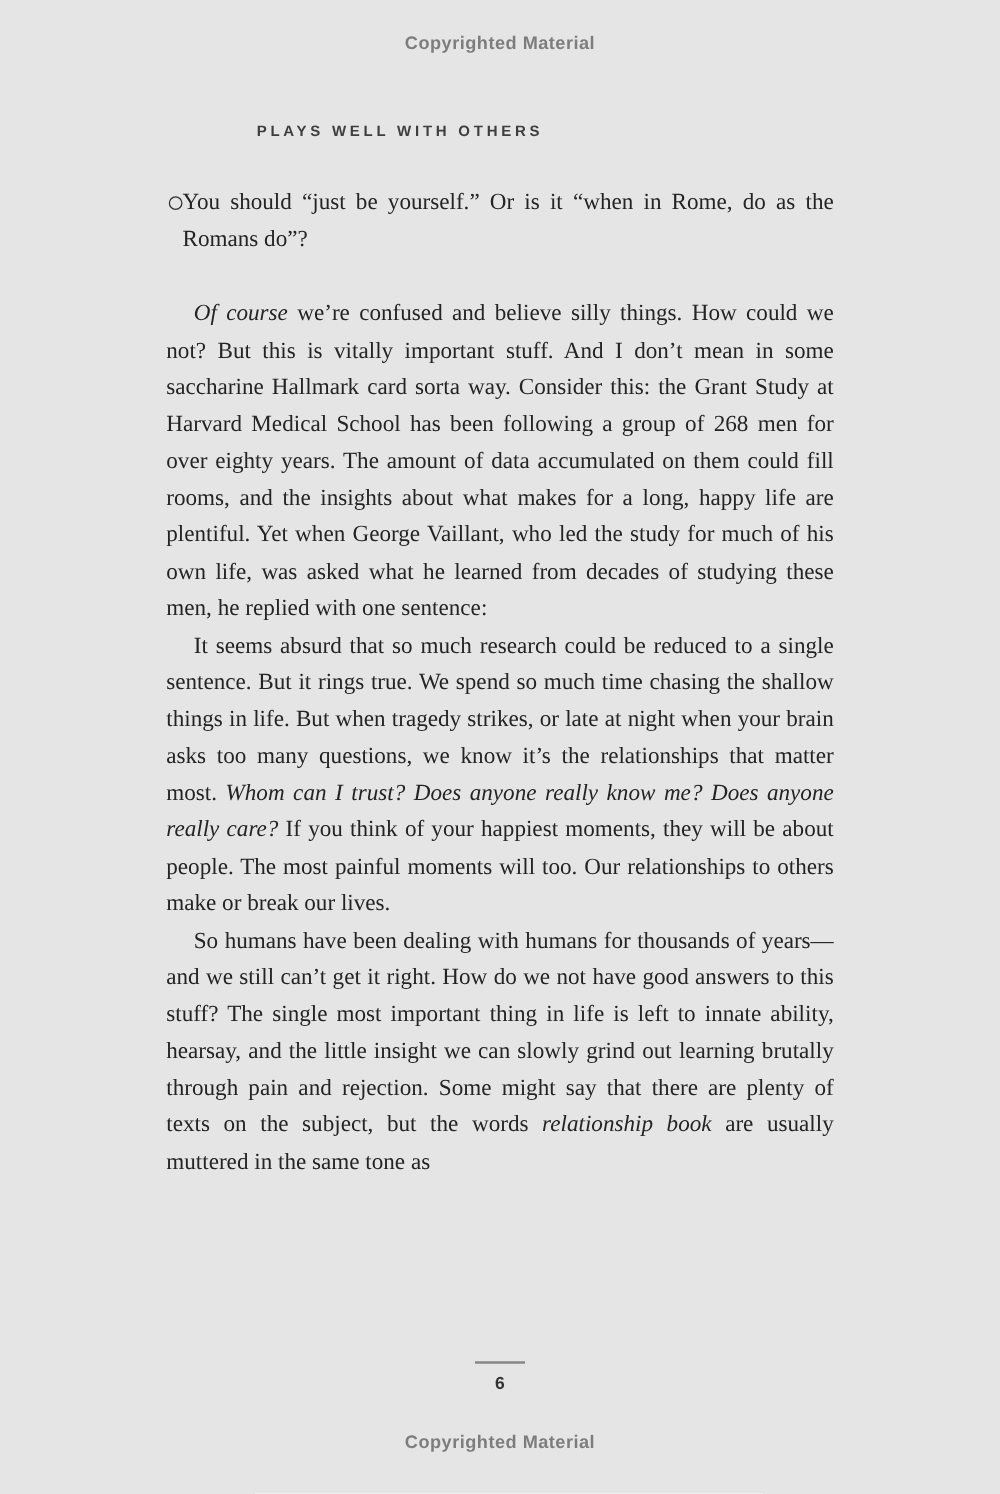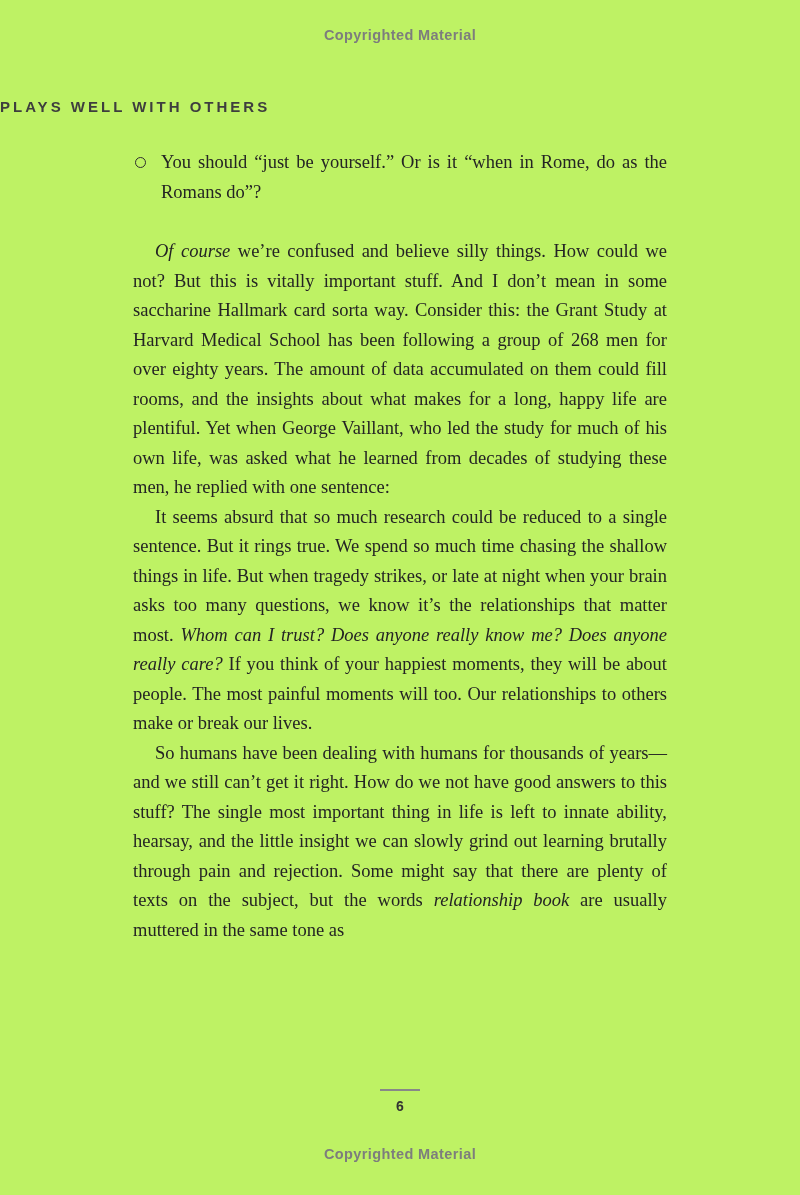--- a/index.html
+++ b/index.html
@@ -4,21 +4,21 @@
 <style>
   html, body {
     margin: 0;
     padding: 0;
     background: #ffffff;
   }
   .page {
     position: relative;
     width: 800px;
     height: 1195px;
-    background: #bef264;
+    background: #e5e5e5;
     overflow: hidden;
     font-family: "Liberation Serif", serif;
   }
   .notice {
     position: absolute;
     left: 0;
     width: 800px;
     text-align: center;
     font-family: "Liberation Sans", sans-serif;
     font-weight: bold;
@@ -26,24 +26,24 @@
     letter-spacing: 0.4px;
     color: #7d7d7d;
   }
   .notice.top { top: 27px; }
   .notice.bottom { top: 1146px; }
   .running-header {
     position: absolute;
     top: 98px;
     left: 0;
     width: 640px;
-    text-align: left;
+    text-align: center;
     font-family: "Liberation Sans", sans-serif;
     font-weight: bold;
-    font-size: 15px;
+    font-size: 12px;
     letter-spacing: 3px;
     color: #3e3e3e;
   }
   .text-col {
     position: absolute;
     top: 148px;
     left: 133px;
     width: 534px;
     font-size: 18.5px;
     line-height: 29.5px;
@@ -59,21 +59,20 @@
     flex: 0 0 auto;
     width: 9px;
     height: 9px;
     border: 1.6px solid #2e2e2e;
     border-radius: 50%;
     margin-top: 9px;
     margin-left: 2px;
   }
   .bullet-text {
     flex: 1 1 auto;
-    margin-left: 15px;
     text-align: justify;
   }
   p.para {
     margin: 0;
     text-indent: 22px;
   }
   .it { font-style: italic; }
   .footer-rule {
     position: absolute;
     top: 1089px;

